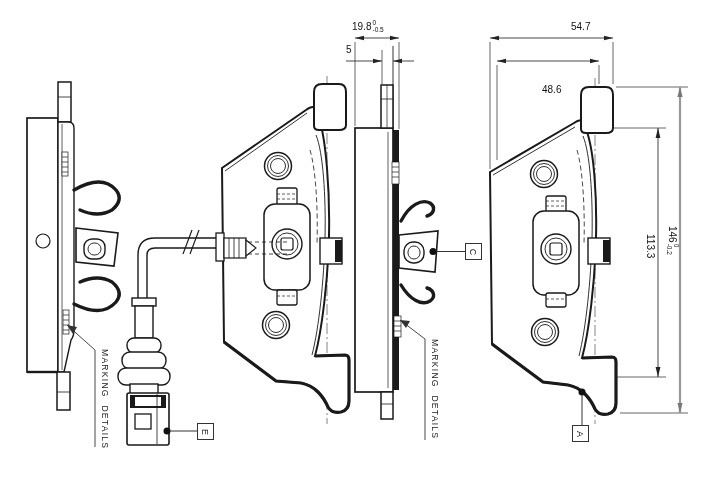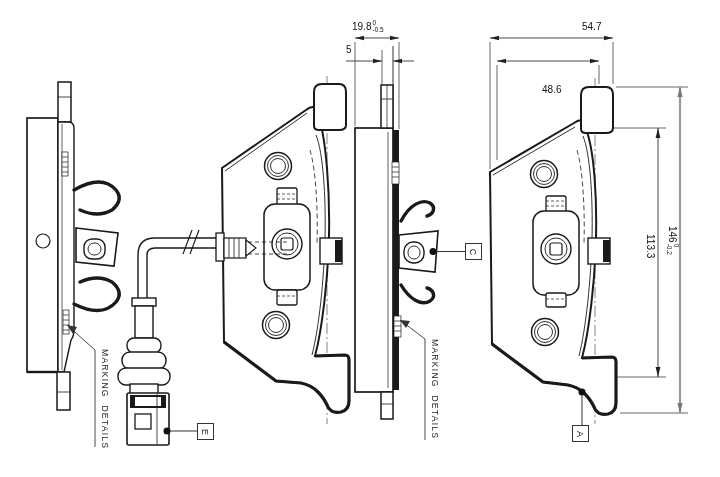--- a/index.html
+++ b/index.html
@@ -267,21 +267,21 @@
         <span>19.8</span>
         <span class="tol">
           <span>0</span>
           <span>-0.5</span>
         </span>
       </span>
 </div>
 <div class="t" style="left:346px;top:44px;">
   <span>5</span>
 </div>
-<div class="t" style="left:548px;top:21px;padding-left:34px;">
+<div class="t" style="left:537px;top:21px;padding-left:34px;">
   <span>54.7</span>
 </div>
 <div class="t" style="left:542px;top:44px;margin-top:40px;">
   <span>48.6</span>
 </div>
 <div class="t rot" style="left:656px;top:234px;">
   <span>113.3</span>
 </div>
 <div class="t rot" style="left:680px;top:226px;">
   <span class="dimval">

